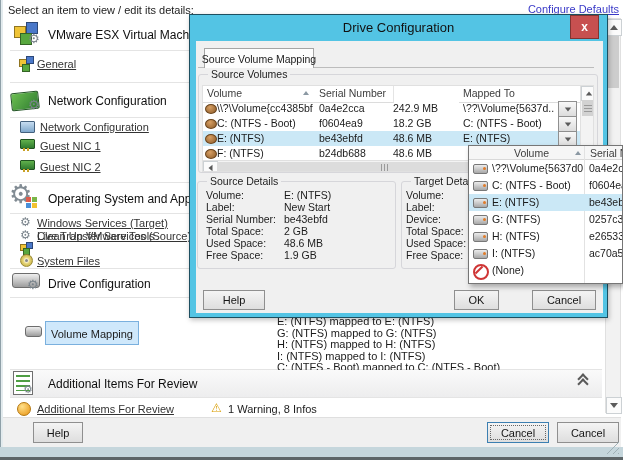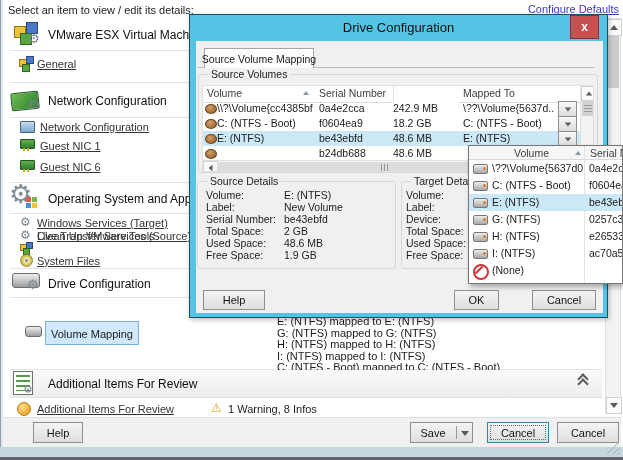--- a/index.html
+++ b/index.html
@@ -95,21 +95,21 @@
     <span class="card" style="left:0;top:4px;width:26px;height:16px;transform:rotate(-6deg)"></span>
     <span class="gear" style="left:17px;top:10px;font-size:13px">⚙</span>
   </div>
   <span class="abs hdr" style="left:48px;top:94px">Network Configuration</span>
 
   <span class="mon" style="left:20px;top:121px;width:13px;height:10px"></span>
   <span class="abs t11 lnk" style="left:40px;top:121px">Network Configuration</span>
   <span class="nic" style="left:20px;top:139px;width:13px;height:8px"></span>
   <span class="abs t11 lnk" style="left:40px;top:140px">Guest NIC 1</span>
   <span class="nic" style="left:20px;top:160px;width:13px;height:8px"></span>
-  <span class="abs t11 lnk" style="left:40px;top:161px">Guest NIC 6</span>
+  <span class="abs t11 lnk" style="left:40px;top:161px">Guest NIC 2</span>
 
   <div class="abs" style="left:9px;top:184px;width:33px;height:28px">
     <span class="gear" style="left:0;top:-3px;font-size:26px;color:#828c94">⚙</span>
     <span class="cube" style="left:17px;top:13px;width:5px;height:5px;background:#e05b4b;border:none"></span>
     <span class="cube" style="left:23px;top:13px;width:5px;height:5px;background:#7ab648;border:none"></span>
     <span class="cube" style="left:17px;top:19px;width:5px;height:5px;background:#4a90d9;border:none"></span>
     <span class="cube" style="left:23px;top:19px;width:5px;height:5px;background:#f3c231;border:none"></span>
   </div>
   <span class="abs hdr" style="left:48px;top:192px">Operating System and Applica</span>
 
@@ -169,25 +169,20 @@
       </div>
     <div class="abs" style="left:1px;top:17px;width:12px;height:52px;background:#cdcdcd"></div>
     <div class="sbtn" style="left:0;top:378px;width:14px;height:15px">
         <span class="td"></span>
       </div>
   </div>
 
   <div class="abs" style="left:3px;top:417px;width:618px;height:30px;background:#f0f0f0;border-top:1px solid #dfdfdf"></div>
   <div class="abs btn" style="left:33px;top:422px;width:50px;height:21px">
     <span>Help</span>
-  </div>
-  <div class="abs btn" style="left:410px;top:422px;width:63px;height:21px;padding:0">
-    <span class="abs" style="left:0;top:0;width:44px;height:19px;display:flex;align-items:center;justify-content:center">Save</span>
-    <span class="abs" style="left:45px;top:3px;width:1px;height:13px;background:#9a9a9a"></span>
-    <span class="abs td" style="left:50px;top:8px"></span>
   </div>
   <div class="abs btn" style="left:487px;top:422px;width:62px;height:21px;border:1px solid #3c7fb1;outline:1px dotted #666;outline-offset:-4px">
     <span>Cancel</span>
   </div>
   <div class="abs btn" style="left:557px;top:422px;width:62px;height:21px">
     <span>Cancel</span>
   </div>
   <div class="abs" style="left:604px;top:441px;width:15px;height:13px;background:repeating-linear-gradient(135deg,transparent 0 3px,#9fb0b6 3px 4px);clip-path:polygon(100% 0,100% 100%,0 100%)"></div>
 </div>
 
@@ -249,20 +244,21 @@
       <span class="cell" style="left:116px;top:1px;width:68px">be43ebfd</span>
       <span class="cell" style="left:190px;top:1px;width:64px">48.6 MB</span>
       <span class="cell" style="left:260px;top:1px;width:93px">E: (NTFS)</span>
       <span class="combo" style="left:355px;top:0">
           <span class="td" style="transform:scale(.8)"></span>
         </span>
     </div>
 
     <div class="abs" style="left:0;top:60px;width:377px;height:14px">
       <span class="disc" style="left:2px;top:3px"></span>
+      <span class="cell" style="left:14px;top:1px;width:96px">F: (NTFS)</span>
       <span class="cell" style="left:116px;top:1px;width:68px">b24db688</span>
       <span class="cell" style="left:190px;top:1px;width:64px">48.6 MB</span>
     </div>
 
     <div class="abs" style="left:377px;top:0;width:15px;height:74px;background:#f3f3f3;border-left:1px solid #e0e0e0">
       <div class="sbtn" style="left:0;top:0;width:14px;height:13px">
           <span class="tu" style="transform:scale(.8)"></span>
         </div>
       <div class="abs" style="left:1px;top:14px;width:12px;height:16px;background:#d2d2d2;display:flex;align-items:center;justify-content:center">
         <span style="width:8px;height:7px;background:repeating-linear-gradient(180deg,#9a9a9a 0 1px,transparent 1px 3px)"></span>
@@ -281,21 +277,21 @@
         </div>
     </div>
     <div class="abs" style="left:377px;top:74px;width:15px;height:13px;background:#f0f0f0"></div>
   </div>
 
   <div class="abs grp" style="left:7px;top:166px;width:199px;height:88px"></div>
   <span class="abs grplabel" style="left:17px;top:160px">Source Details</span>
   <span class="abs t10" style="left:16px;top:174px">Volume:</span>
   <span class="abs t10" style="left:94px;top:174px">E: (NTFS)</span>
   <span class="abs t10" style="left:16px;top:186px">Label:</span>
-  <span class="abs t10" style="left:94px;top:186px">New Volume</span>
+  <span class="abs t10" style="left:94px;top:186px">New Start</span>
   <span class="abs t10" style="left:16px;top:198px">Serial Number:</span>
   <span class="abs t10" style="left:94px;top:198px">be43ebfd</span>
   <span class="abs t10" style="left:16px;top:210px">Total Space:</span>
   <span class="abs t10" style="left:94px;top:210px">2 GB</span>
   <span class="abs t10" style="left:16px;top:222px">Used Space:</span>
   <span class="abs t10" style="left:94px;top:222px">48.6 MB</span>
   <span class="abs t10" style="left:16px;top:234px">Free Space:</span>
   <span class="abs t10" style="left:94px;top:234px">1.9 GB</span>
 
   <div class="abs grp" style="left:211px;top:166px;width:197px;height:88px"></div>

